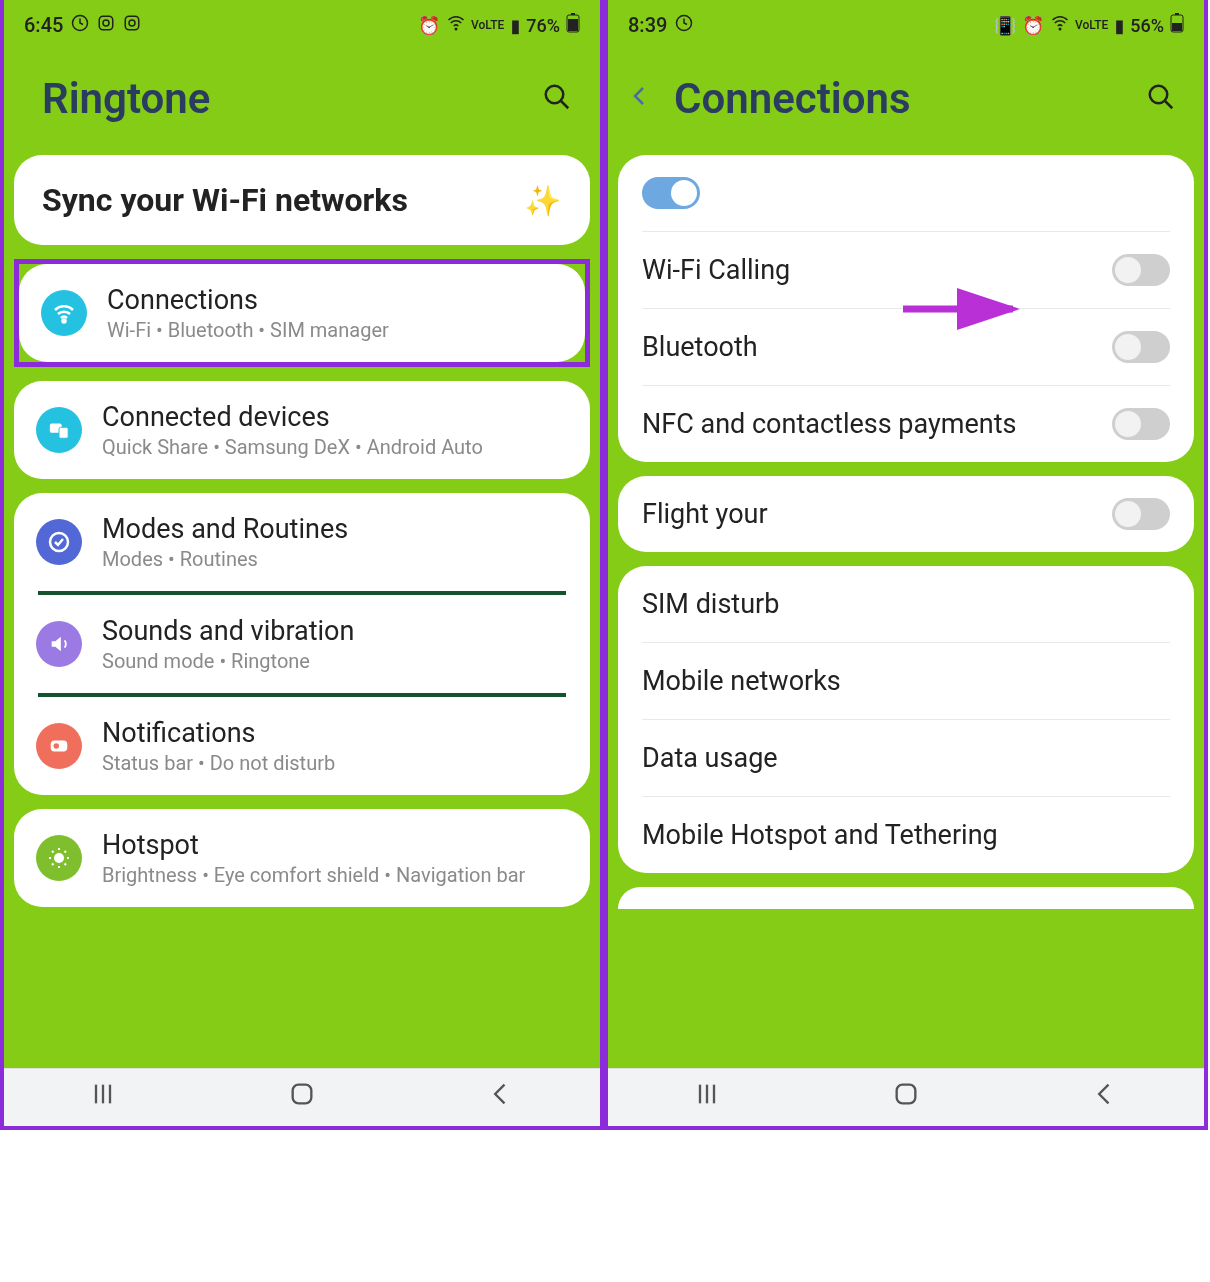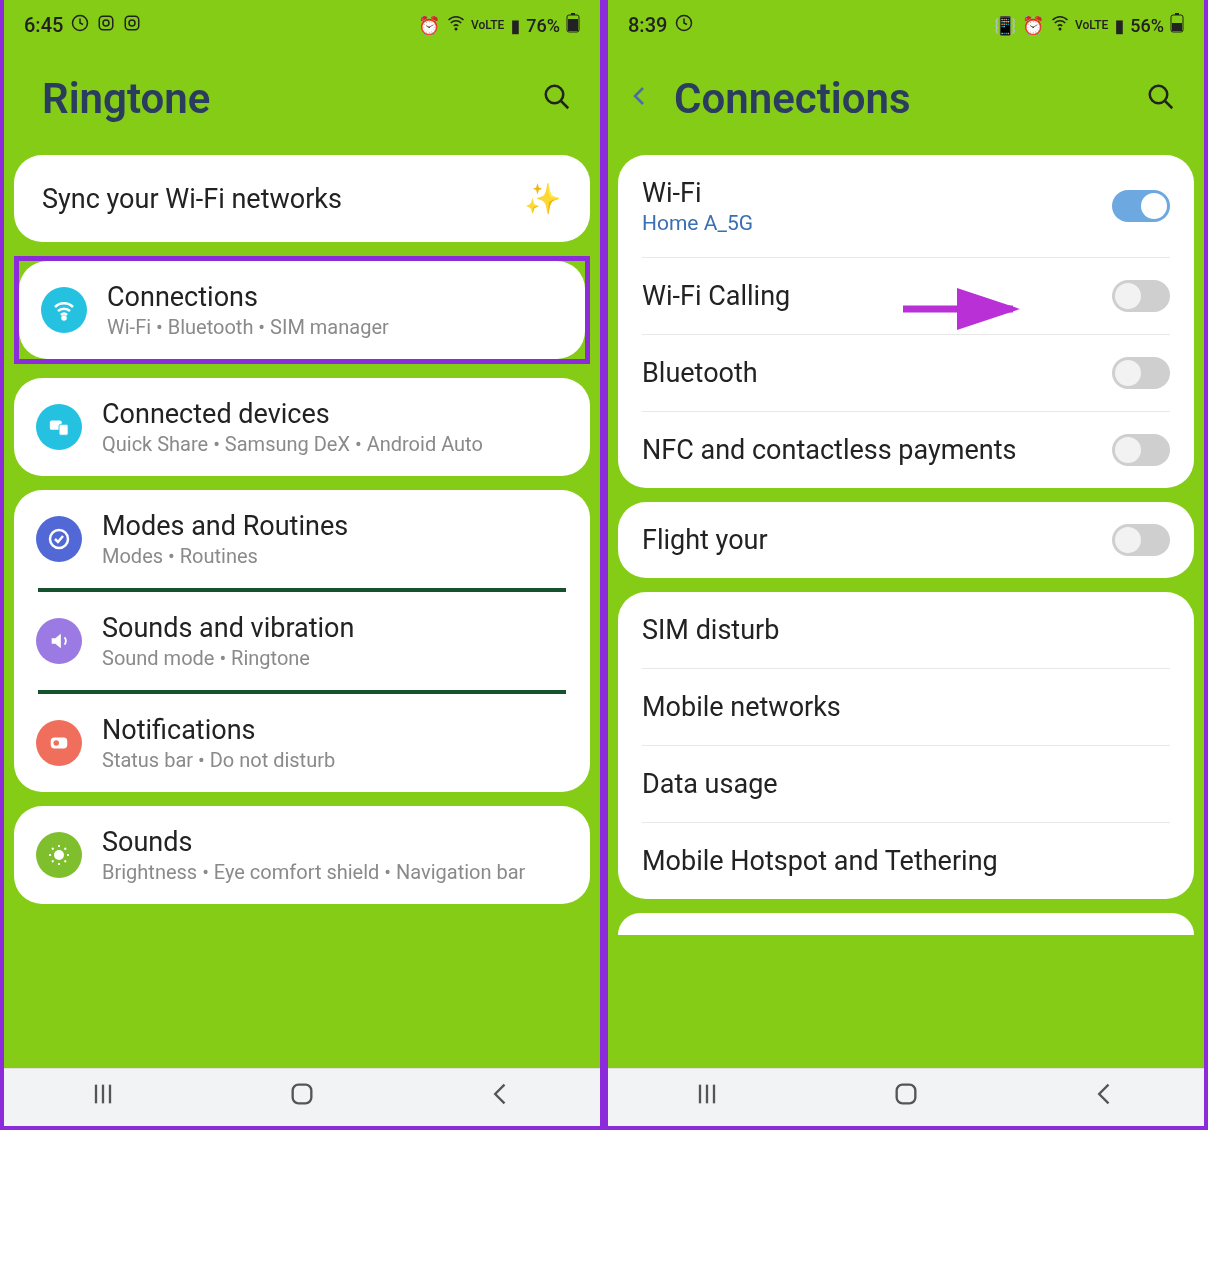--- a/index.html
+++ b/index.html
@@ -9,21 +9,21 @@
   .phone:first-child { border-left: 4px solid #8b2bd9; }
   .statusbar { height: 50px; display: flex; align-items: center; justify-content: space-between; padding: 0 20px; font-size: 20px; font-weight: 500; color: #222; }
   .sb-left { display: flex; align-items: center; gap: 8px; }
   .sb-right { display: flex; align-items: center; gap: 6px; font-size: 18px; }
   .header { display: flex; align-items: center; justify-content: space-between; padding: 24px 28px 18px 38px; }
   .header-title { font-size: 42px; font-weight: 600; color: #2a3d5e; }
   .back-chevron { width: 30px; color: #466ea8; font-size: 34px; font-weight: 300; margin-right: 8px; }
   .search-icon { width: 30px; height: 30px; color: #222; }
   .card { background: #fff; border-radius: 28px; margin: 14px 10px; padding: 0; }
   .sync-card { display: flex; align-items: center; justify-content: space-between; padding: 26px 28px; }
-  .sync-text { font-size: 27px; font-weight: 400; color: #222; }
+  .sync-text { font-size: 32px; font-weight: 700; color: #222; }
   .sparkle { font-size: 30px; color: #f9b840; }
   .highlight-box { border: 5px solid #8b2bd9; border-radius: 0; margin: 0 14px; }
   .setting-item { display: flex; align-items: center; padding: 20px 22px; gap: 20px; }
   .setting-item + .setting-item { border-top: 4px solid #14532d; margin: 0 24px; padding-left: 0; padding-right: 0; }
   .setting-item + .setting-item .icon-wrap { margin-left: -2px; }
   .icon-wrap { width: 46px; height: 46px; border-radius: 50%; display: flex; align-items: center; justify-content: center; flex: none; }
   .icon-wifi { background: #24c1e0; }
   .icon-devices { background: #24c1e0; }
   .icon-modes { background: #5168d6; }
   .icon-sounds { background: #9b7ae3; }
@@ -193,21 +193,21 @@
                     <line x1="2" y1="12" x2="4" y2="12"></line>
                     <line x1="20" y1="12" x2="22" y2="12"></line>
                     <line x1="5" y1="5" x2="6.5" y2="6.5"></line>
                     <line x1="17.5" y1="17.5" x2="19" y2="19"></line>
                     <line x1="5" y1="19" x2="6.5" y2="17.5"></line>
                     <line x1="17.5" y1="6.5" x2="19" y2="5"></line>
                   </g>
                 </svg>
               </div>
       <div class="text-col">
-        <div class="item-title">Sounds</div>
+        <div class="item-title">Hotspot</div>
         <div class="item-sub">Brightness  •  Eye comfort shield  •  Navigation bar</div>
       </div>
             </div>
           </div>
         </div>
     </div>
 
     <div class="navbar">
       <span class="nav-btn">
         <svg width="28" height="28" viewBox="0 0 24 24" stroke="#555" stroke-width="2">
@@ -276,24 +276,20 @@
           <svg class="search-icon" viewBox="0 0 24 24" fill="none" stroke="#222" stroke-width="2">
               <circle cx="10" cy="10" r="7"></circle>
               <line x1="21" y1="21" x2="15" y2="15"></line>
             </svg>
         </span>
       </div>
 
       <div id="right-cards">
           <div class="card">
             <div class="conn-item">
-              <div style="flex:1;padding-right:12px">
-        <div class="conn-label">Wi-Fi</div>
-                <div class="conn-sub">Home A_5G</div>
-              </div>
               <div class="toggle toggle-on"></div>
             </div>
             <div class="conn-item">
               <div style="flex:1;padding-right:12px">
         <div class="conn-label">Wi-Fi Calling</div>
               </div>
               <div class="toggle toggle-off"></div>
             </div>
             <div class="conn-item">
               <div style="flex:1;padding-right:0">

